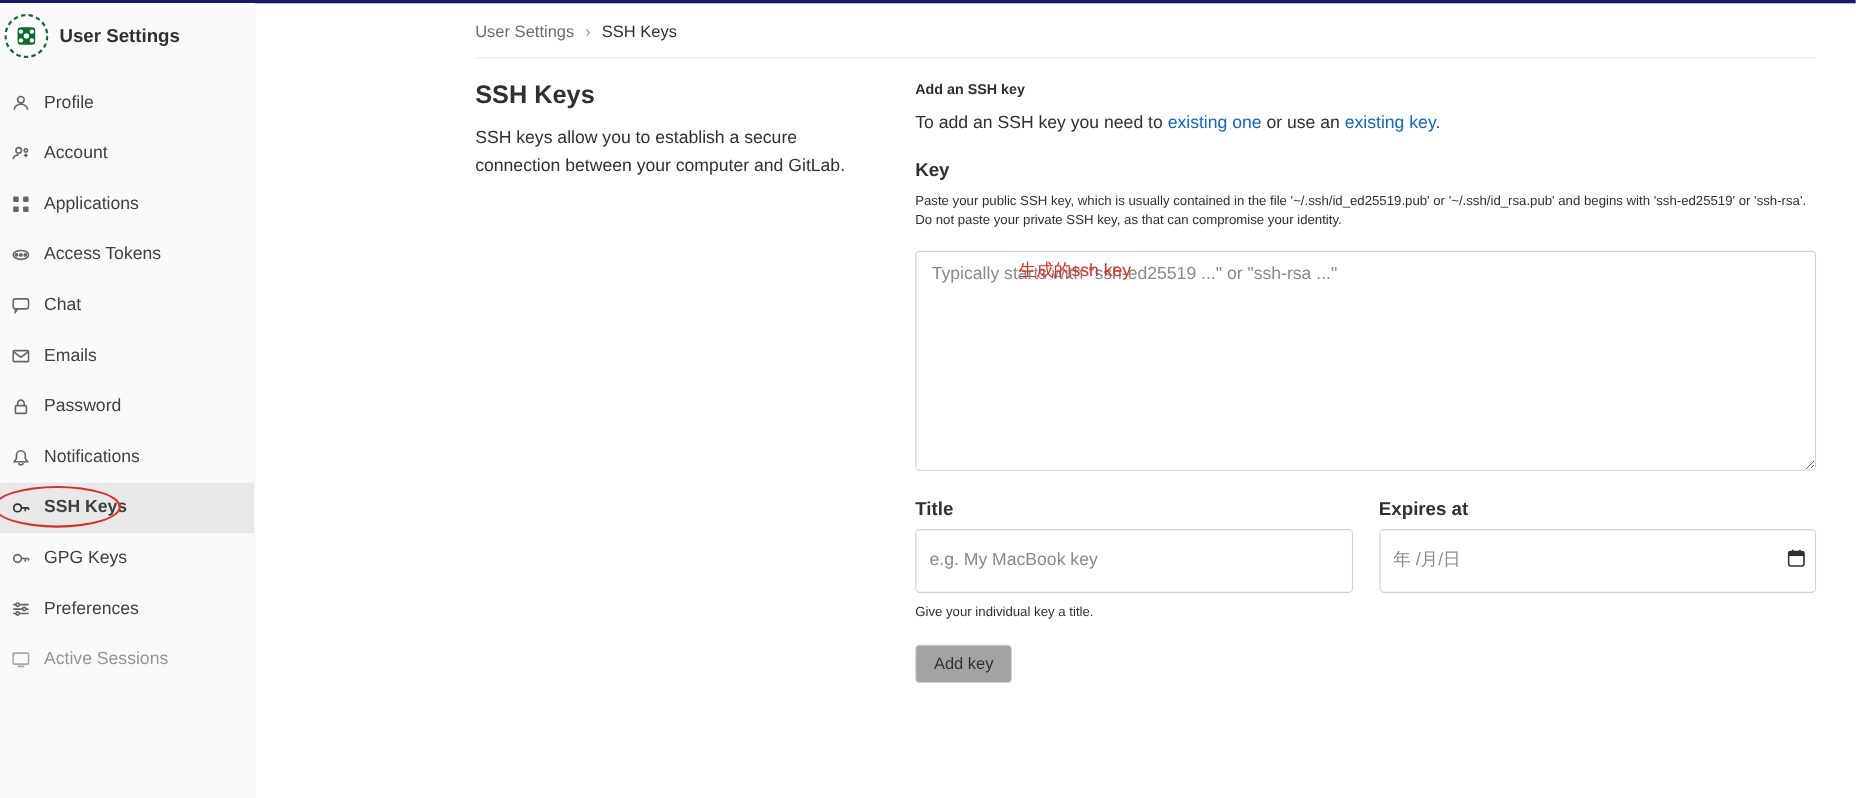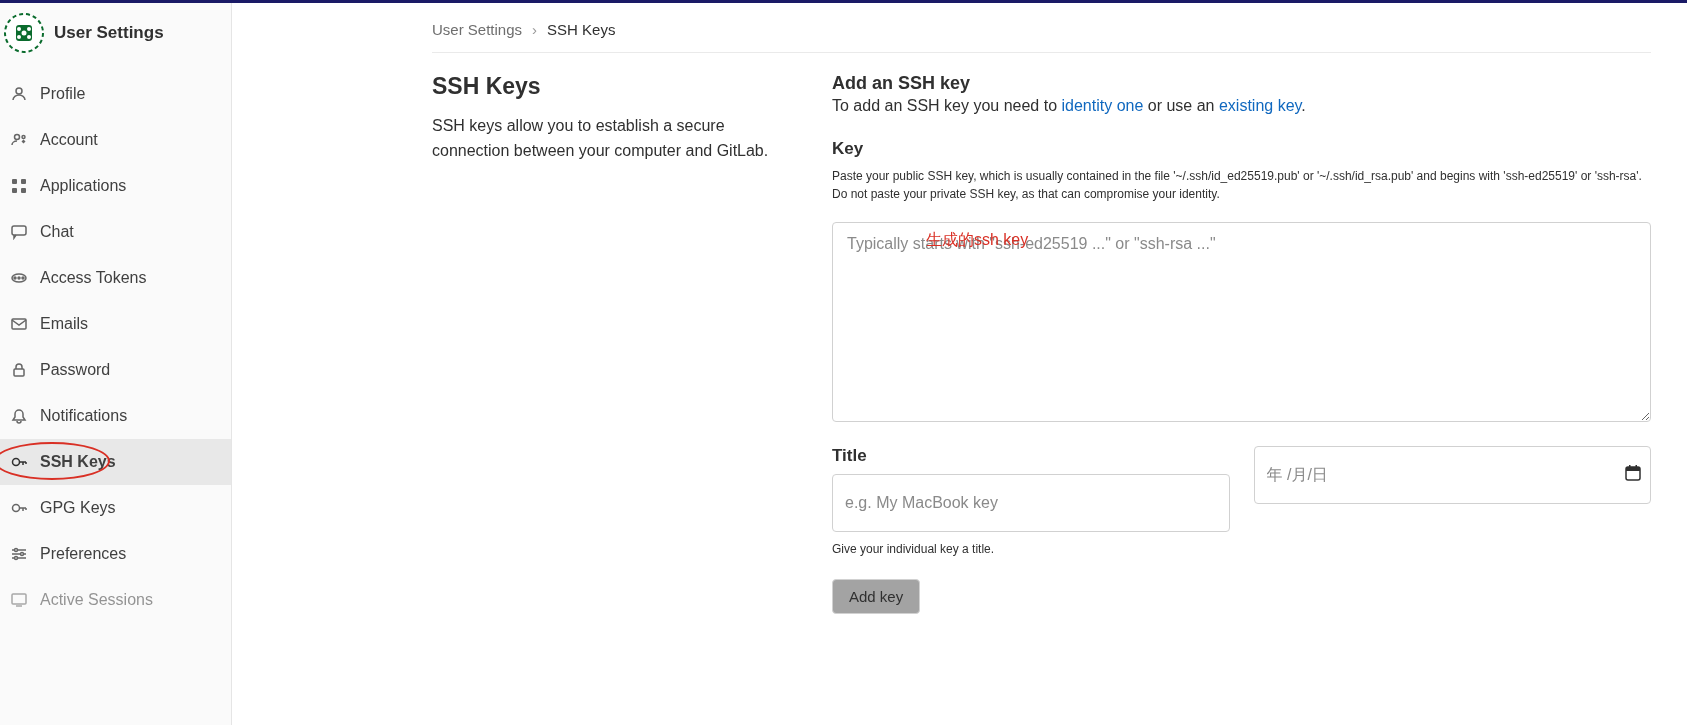--- a/index.html
+++ b/index.html
@@ -64,21 +64,21 @@
     border-bottom: 1px solid #eaeaea;
     display: flex; align-items: center; gap: 10px;
   }
   .breadcrumb .sep { color: #999; font-size: 15px; }
   .breadcrumb .current { color: #303030; }
   .columns { display: flex; gap: 40px; padding-top: 20px; }
   .col-left { width: 360px; flex-shrink: 0; }
   .col-right { flex: 1; }
 
   h1 { font-size: 23px; font-weight: 600; margin-bottom: 14px; }
-  h2 { font-size: 18px; font-weight: 600; }
+  h2 { font-size: 13px; font-weight: 600; margin-bottom: 12px; }
   p  { font-size: 16px; line-height: 1.55; color: #303030; }
 
   .section { margin-bottom: 20px; }
   .label { font-weight: 600; font-size: 17px; margin-bottom: 8px; display: block; }
   .help  { font-size: 12px; color: #303030; margin-top: 8px; }
 
   a.link { color: #1068bf; text-decoration: none; }
 
   textarea.key-input {
     width: 100%; height: 200px;
@@ -160,36 +160,36 @@
             <rect x="10" y="1" width="5" height="5" rx="1"></rect>
             <rect x="1" y="10" width="5" height="5" rx="1"></rect>
             <rect x="10" y="10" width="5" height="5" rx="1"></rect>
           </svg>
         </span>
       <span>Applications</span>
     </div>
     <div class="sb-item">
       <span class="icon">
           <svg width="16" height="16" viewBox="0 0 16 16" fill="none" stroke="currentColor" stroke-width="1.5">
-            <rect x="1" y="2" width="14" height="9" rx="2"></rect>
-            <path d="M5 11l-2 3v-3"></path>
-          </svg>
-        </span>
-      <span>Chat</span>
-    </div>
-    <div class="sb-item">
-      <span class="icon">
-          <svg width="16" height="16" viewBox="0 0 16 16" fill="none" stroke="currentColor" stroke-width="1.5">
             <ellipse cx="8" cy="8" rx="7" ry="4"></ellipse>
             <circle cx="4" cy="8" r="1" fill="currentColor"></circle>
             <circle cx="8" cy="8" r="1" fill="currentColor"></circle>
             <circle cx="12" cy="8" r="1" fill="currentColor"></circle>
           </svg>
         </span>
       <span>Access Tokens</span>
+    </div>
+    <div class="sb-item">
+      <span class="icon">
+          <svg width="16" height="16" viewBox="0 0 16 16" fill="none" stroke="currentColor" stroke-width="1.5">
+            <rect x="1" y="2" width="14" height="9" rx="2"></rect>
+            <path d="M5 11l-2 3v-3"></path>
+          </svg>
+        </span>
+      <span>Chat</span>
     </div>
     <div class="sb-item">
       <span class="icon">
           <svg width="16" height="16" viewBox="0 0 16 16" fill="none" stroke="currentColor" stroke-width="1.5">
             <rect x="1" y="3" width="14" height="10" rx="1"></rect>
             <path d="M1 4l7 5 7-5"></path>
           </svg>
         </span>
       <span>Emails</span>
     </div>
@@ -265,40 +265,41 @@
     <div class="col-left">
       <h1>SSH Keys</h1>
       <p>SSH keys allow you to establish a secure connection between your computer and GitLab.</p>
     </div>
 
     <div class="col-right">
 
       <div class="section">
         <h2>Add an SSH key</h2>
         <p>
-          <span>To add an SSH key you need to </span><a class="link" href="#">identity one</a><span> or use an </span><a class="link" href="#">existing key</a><span>.</span>
+          <span>To add an SSH key you need to </span><a class="link" href="#">existing one</a><span> or use an </span><a class="link" href="#">existing key</a><span>.</span>
         </p>
       </div>
 
       <div class="section">
         <span class="label">Key</span>
         <p class="help" style="margin-bottom:18px">Paste your public SSH key, which is usually contained in the file '~/.ssh/id_ed25519.pub' or '~/.ssh/id_rsa.pub' and begins with 'ssh-ed25519' or 'ssh-rsa'. Do not paste your private SSH key, as that can compromise your identity.</p>
         <div class="key-wrap">
           <textarea class="key-input" placeholder="Typically starts with &quot;ssh-ed25519 ...&quot; or &quot;ssh-rsa ...&quot;" style=""></textarea>
           <span class="annotation" style="left:94px; top:8px;">生成的ssh key</span>
         </div>
       </div>
 
       <div class="row">
         <div class="field">
           <span class="label">Title</span>
           <input class="text" type="text" placeholder="e.g. My MacBook key" style="">
           <p class="help">Give your individual key a title.</p>
         </div>
         <div class="field">
+          <span class="label">Expires at</span>
           <div style="position:relative">
             <input class="text" type="text" style="padding-right: 52px;" placeholder="年 /月/日">
             <span style="position:absolute; right:10px; top:50%; transform:translateY(-50%);">
               <svg width="16" height="16" viewBox="0 0 16 16" fill="currentColor">
                   <rect x="1" y="2" width="14" height="13" rx="2" fill="none" stroke="currentColor" stroke-width="1.5"></rect>
                   <rect x="1" y="2" width="14" height="4" fill="currentColor"></rect>
                   <rect x="4" y="0" width="1.5" height="4"></rect>
                   <rect x="10.5" y="0" width="1.5" height="4"></rect>
                 </svg>
             </span>

